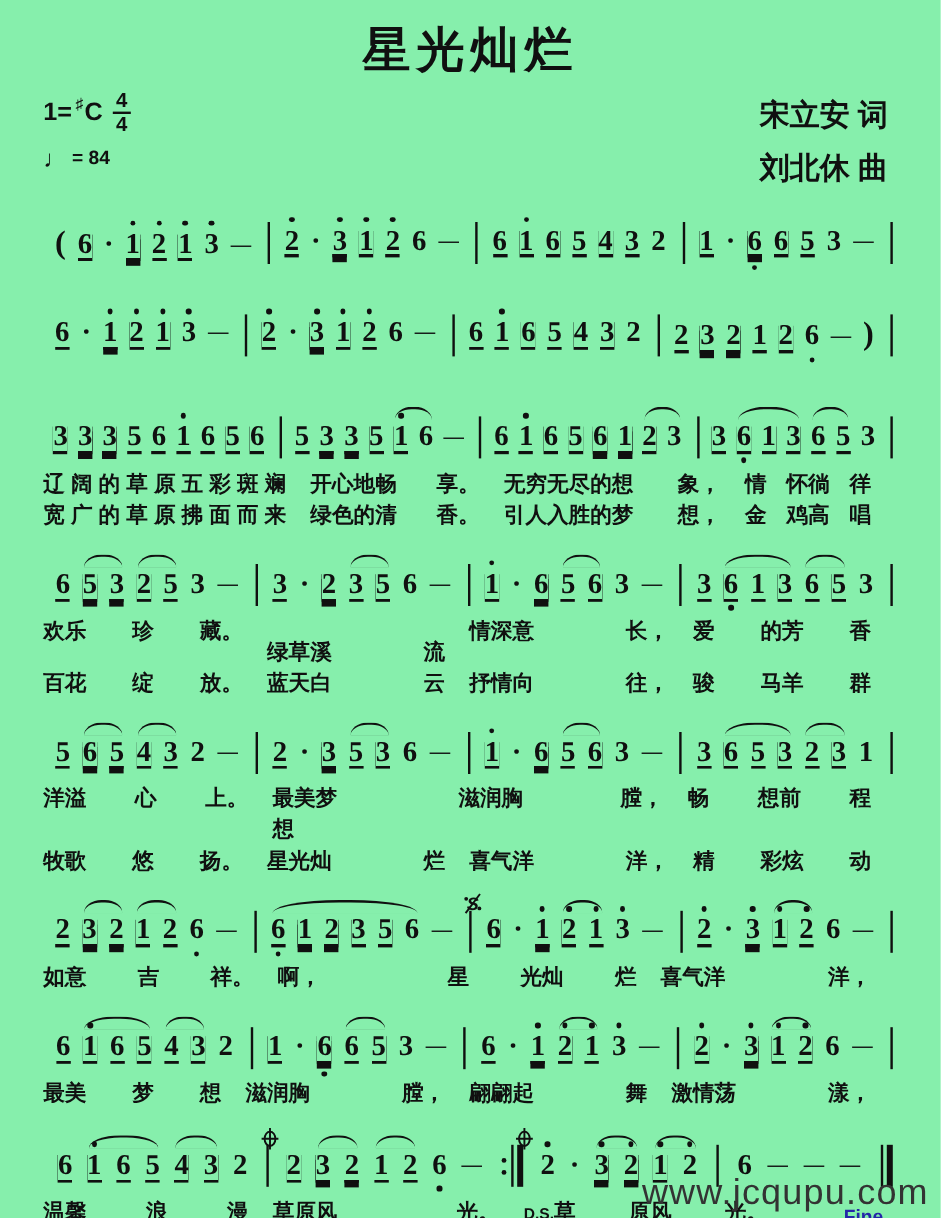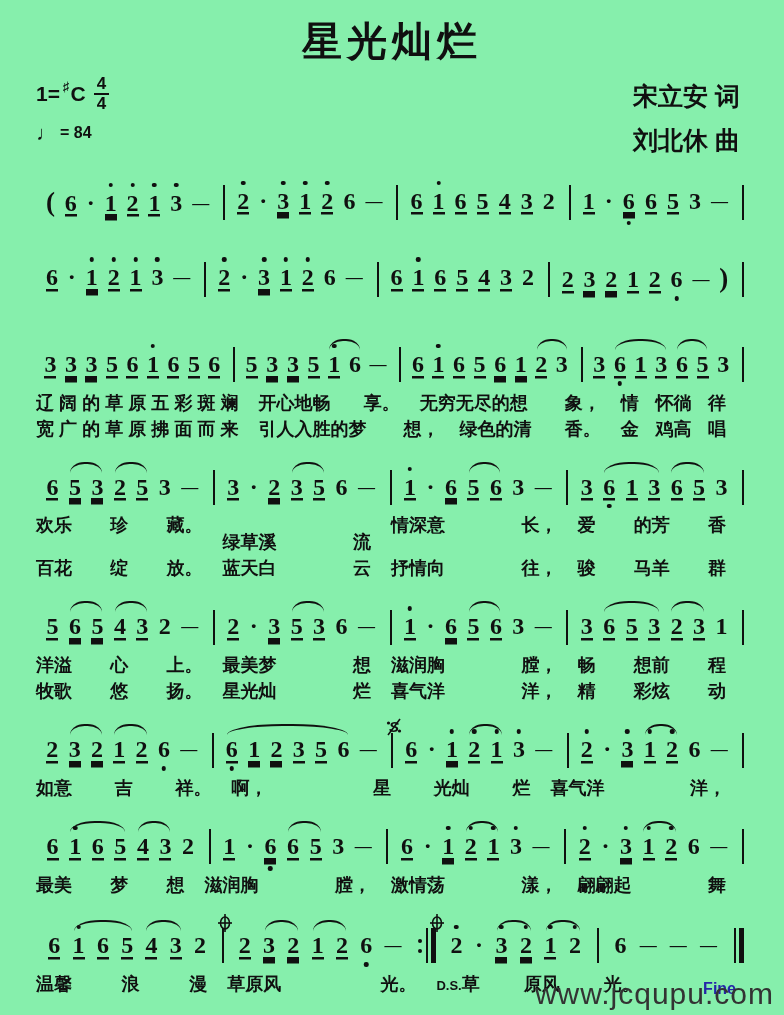--- a/index.html
+++ b/index.html
@@ -273,29 +273,29 @@
             <span class="lgroup">宽</span>
             <span class="lgroup">广</span>
             <span class="lgroup">的</span>
             <span class="lgroup">草</span>
             <span class="lgroup">原</span>
             <span class="lgroup">拂</span>
             <span class="lgroup">面</span>
             <span class="lgroup">而</span>
             <span class="lgroup">来</span>
           </div>
+          <div class="lcell" style="flex-grow: 9;">
+            <span class="lgroup">绿色的清</span>
+            <span class="lgroup">香。</span>
+          </div>
           <div class="lcell" style="flex-grow: 10;">
             <span class="lgroup">引人入胜的梦</span>
             <span class="lgroup">想，</span>
           </div>
           <div class="lcell" style="flex-grow: 9;">
-            <span class="lgroup">绿色的清</span>
-            <span class="lgroup">香。</span>
-          </div>
-          <div class="lcell" style="flex-grow: 9;">
             <span class="lgroup">金</span>
             <span class="lgroup">鸡高</span>
             <span class="lgroup">唱</span>
           </div>
         </div>
       </div>
       <div class="system" style="margin-bottom: 17px;">
         <div class="nrow">
           <div class="measure" style="flex-grow: 9;">
             <div class="notes">
@@ -449,21 +449,21 @@
             </div>
             <div class="bar"></div>
           </div>
         </div>
         <div class="lrow">
           <div class="lcell" style="flex-grow: 9;">
             <span class="lgroup">洋溢</span>
             <span class="lgroup">心</span>
             <span class="lgroup">上。</span>
           </div>
-          <div class="lcell" style="flex-grow: 9;">
+          <div class="lcell" style="flex-grow: 9; flex-direction: column;">
             <span class="lgroup">最美梦</span>
             <span class="lgroup">想</span>
           </div>
           <div class="lcell" style="flex-grow: 9;">
             <span class="lgroup">滋润胸</span>
             <span class="lgroup">膛，</span>
           </div>
           <div class="lcell" style="flex-grow: 9;">
             <span class="lgroup">畅</span>
             <span class="lgroup">想前</span>
@@ -638,26 +638,26 @@
           <div class="lcell" style="flex-grow: 9;">
             <span class="lgroup">最美</span>
             <span class="lgroup">梦</span>
             <span class="lgroup">想</span>
           </div>
           <div class="lcell" style="flex-grow: 9;">
             <span class="lgroup">滋润胸</span>
             <span class="lgroup">膛，</span>
           </div>
           <div class="lcell" style="flex-grow: 9;">
+            <span class="lgroup">翩翩起</span>
+            <span class="lgroup">舞</span>
+          </div>
+          <div class="lcell" style="flex-grow: 9;">
             <span class="lgroup">激情荡</span>
             <span class="lgroup">漾，</span>
-          </div>
-          <div class="lcell" style="flex-grow: 9;">
-            <span class="lgroup">翩翩起</span>
-            <span class="lgroup">舞</span>
           </div>
         </div>
       </div>
       <div class="system" style="margin-bottom: 0px; position: relative;">
         <div class="nrow">
           <div class="measure" style="flex-grow: 9;">
             <div class="notes">
               <span class="note u1">6</span>
               <span class="note hi u1">1</span>
               <span class="note u1">6</span>

